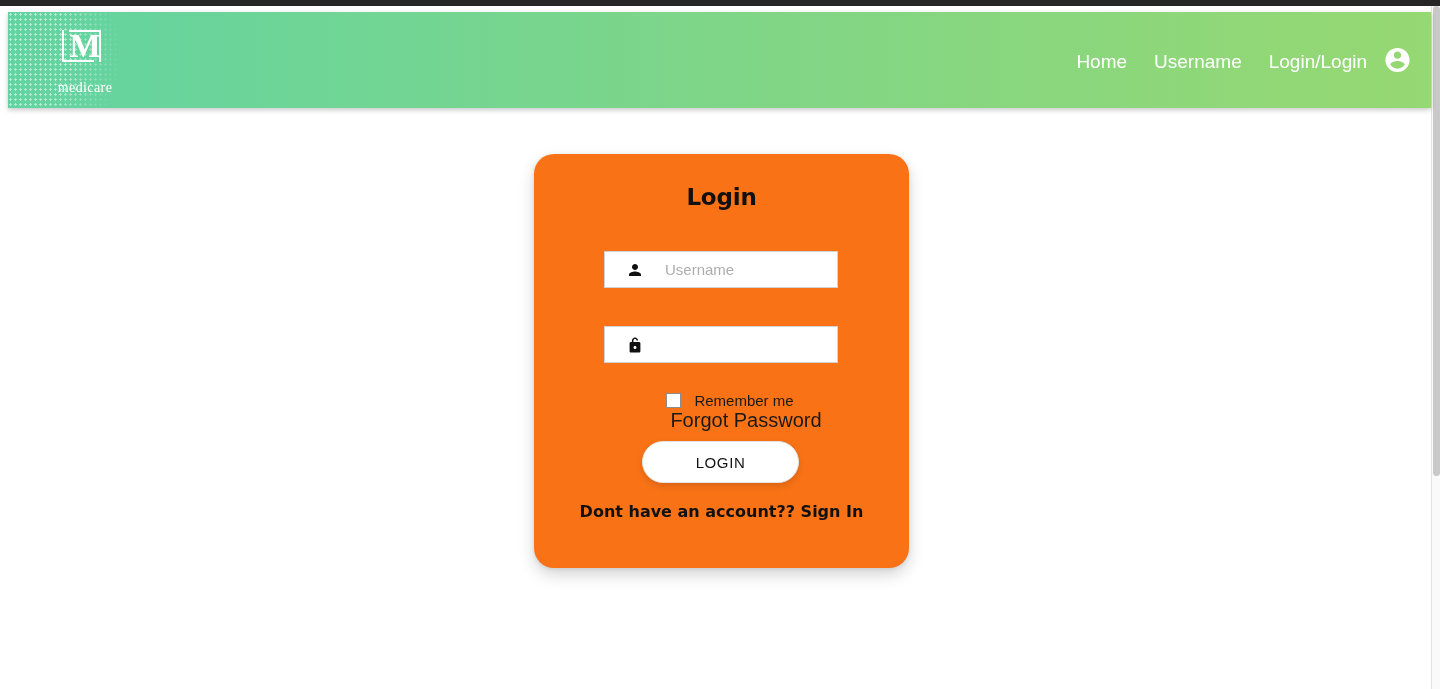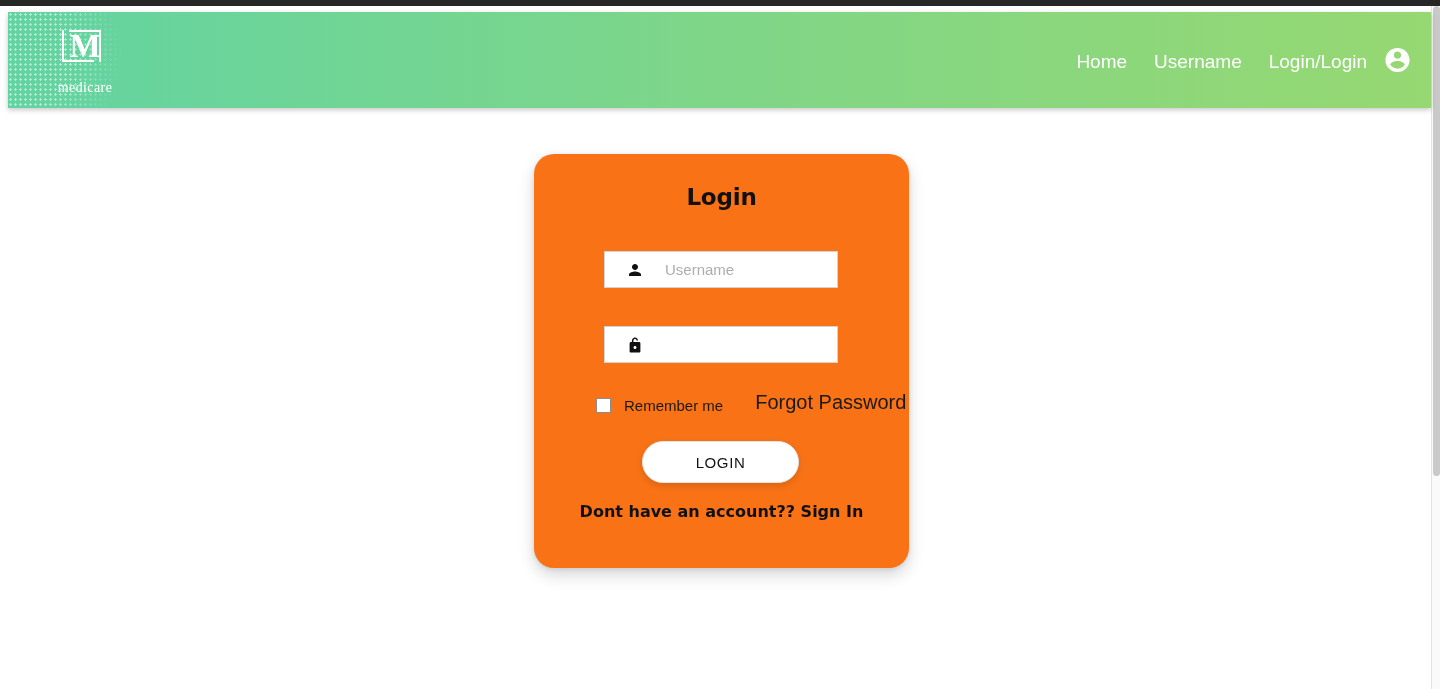--- a/index.html
+++ b/index.html
@@ -200,25 +200,26 @@
     font-size: 15px;
     color: #222222;
     width: 160px;
     height: 100%;
   }
   .field-input::placeholder { color: #adadad; }
 
   .options-row {
     position: absolute;
     top: 238px;
-    left: 62px;
+    left: 51px;
     width: 290px;
     height: 22px;
     display: flex;
-    align-items: flex-end;
+    align-items: center;
+    flex-direction: column;
   }
   .remember-wrap {
     display: flex;
     align-items: center;
     cursor: pointer;
   }
   .checkbox {
     width: 15px;
     height: 15px;
     border: 1.5px solid #8c8c8c;

